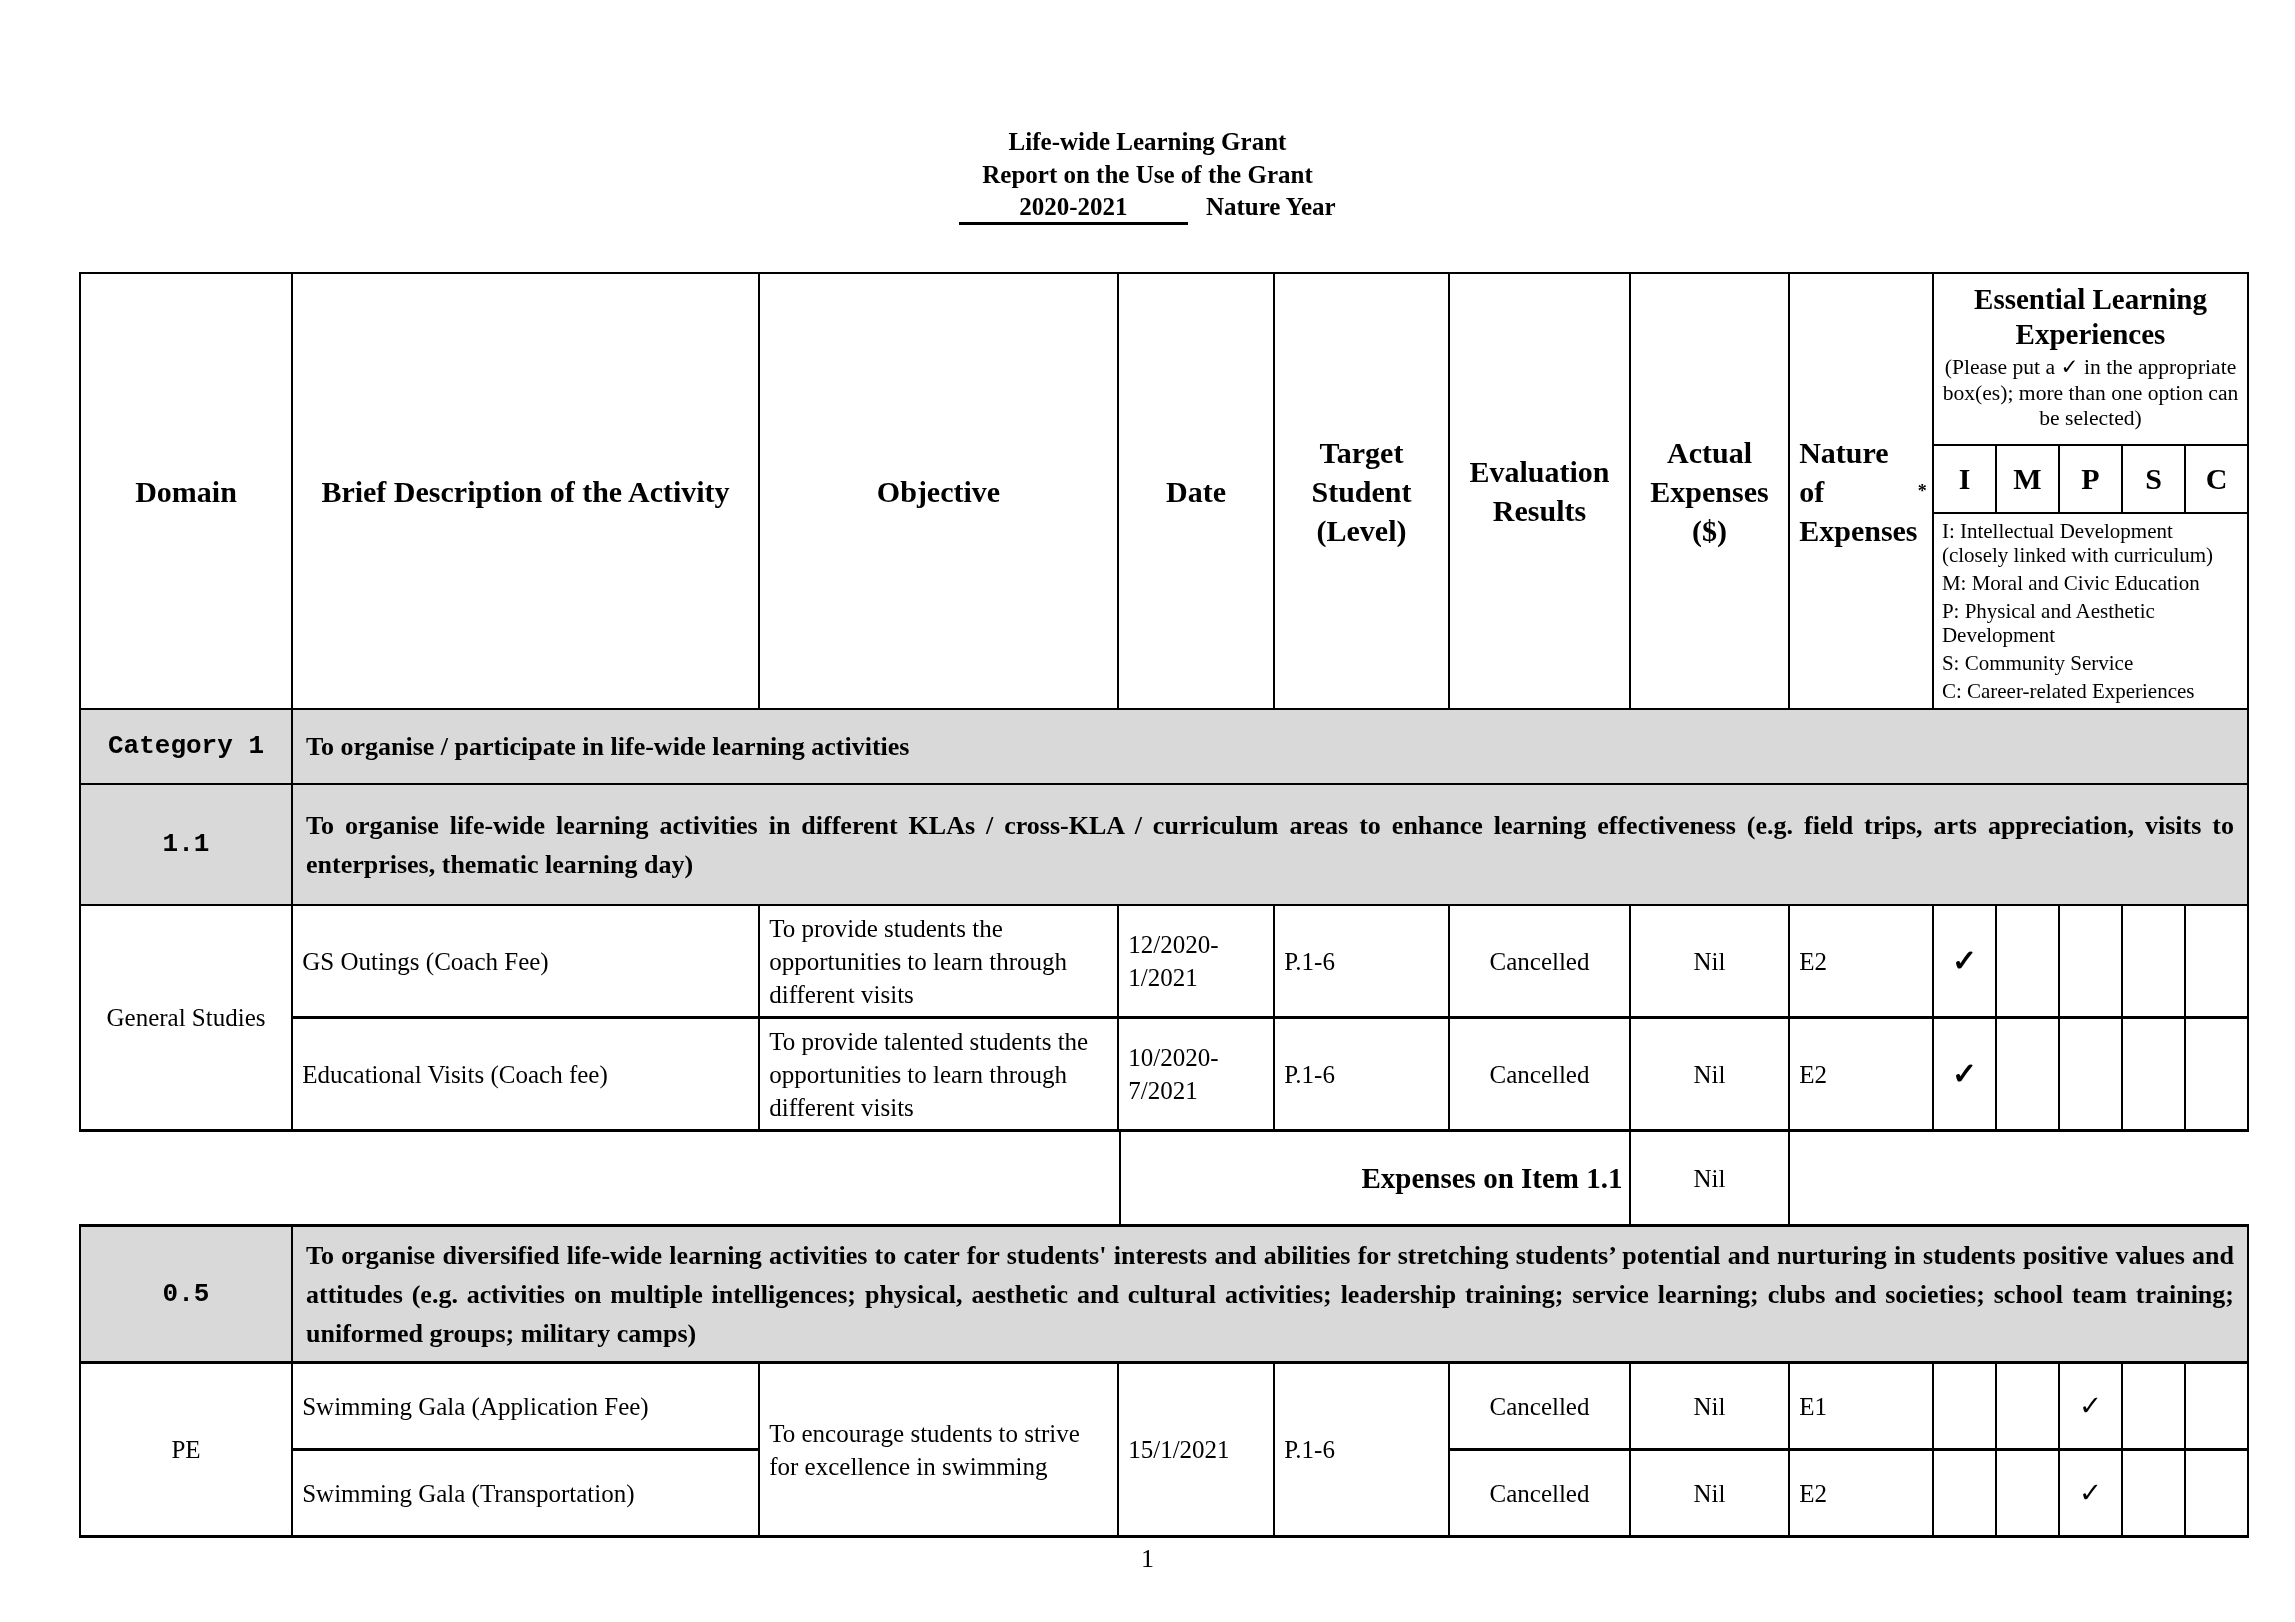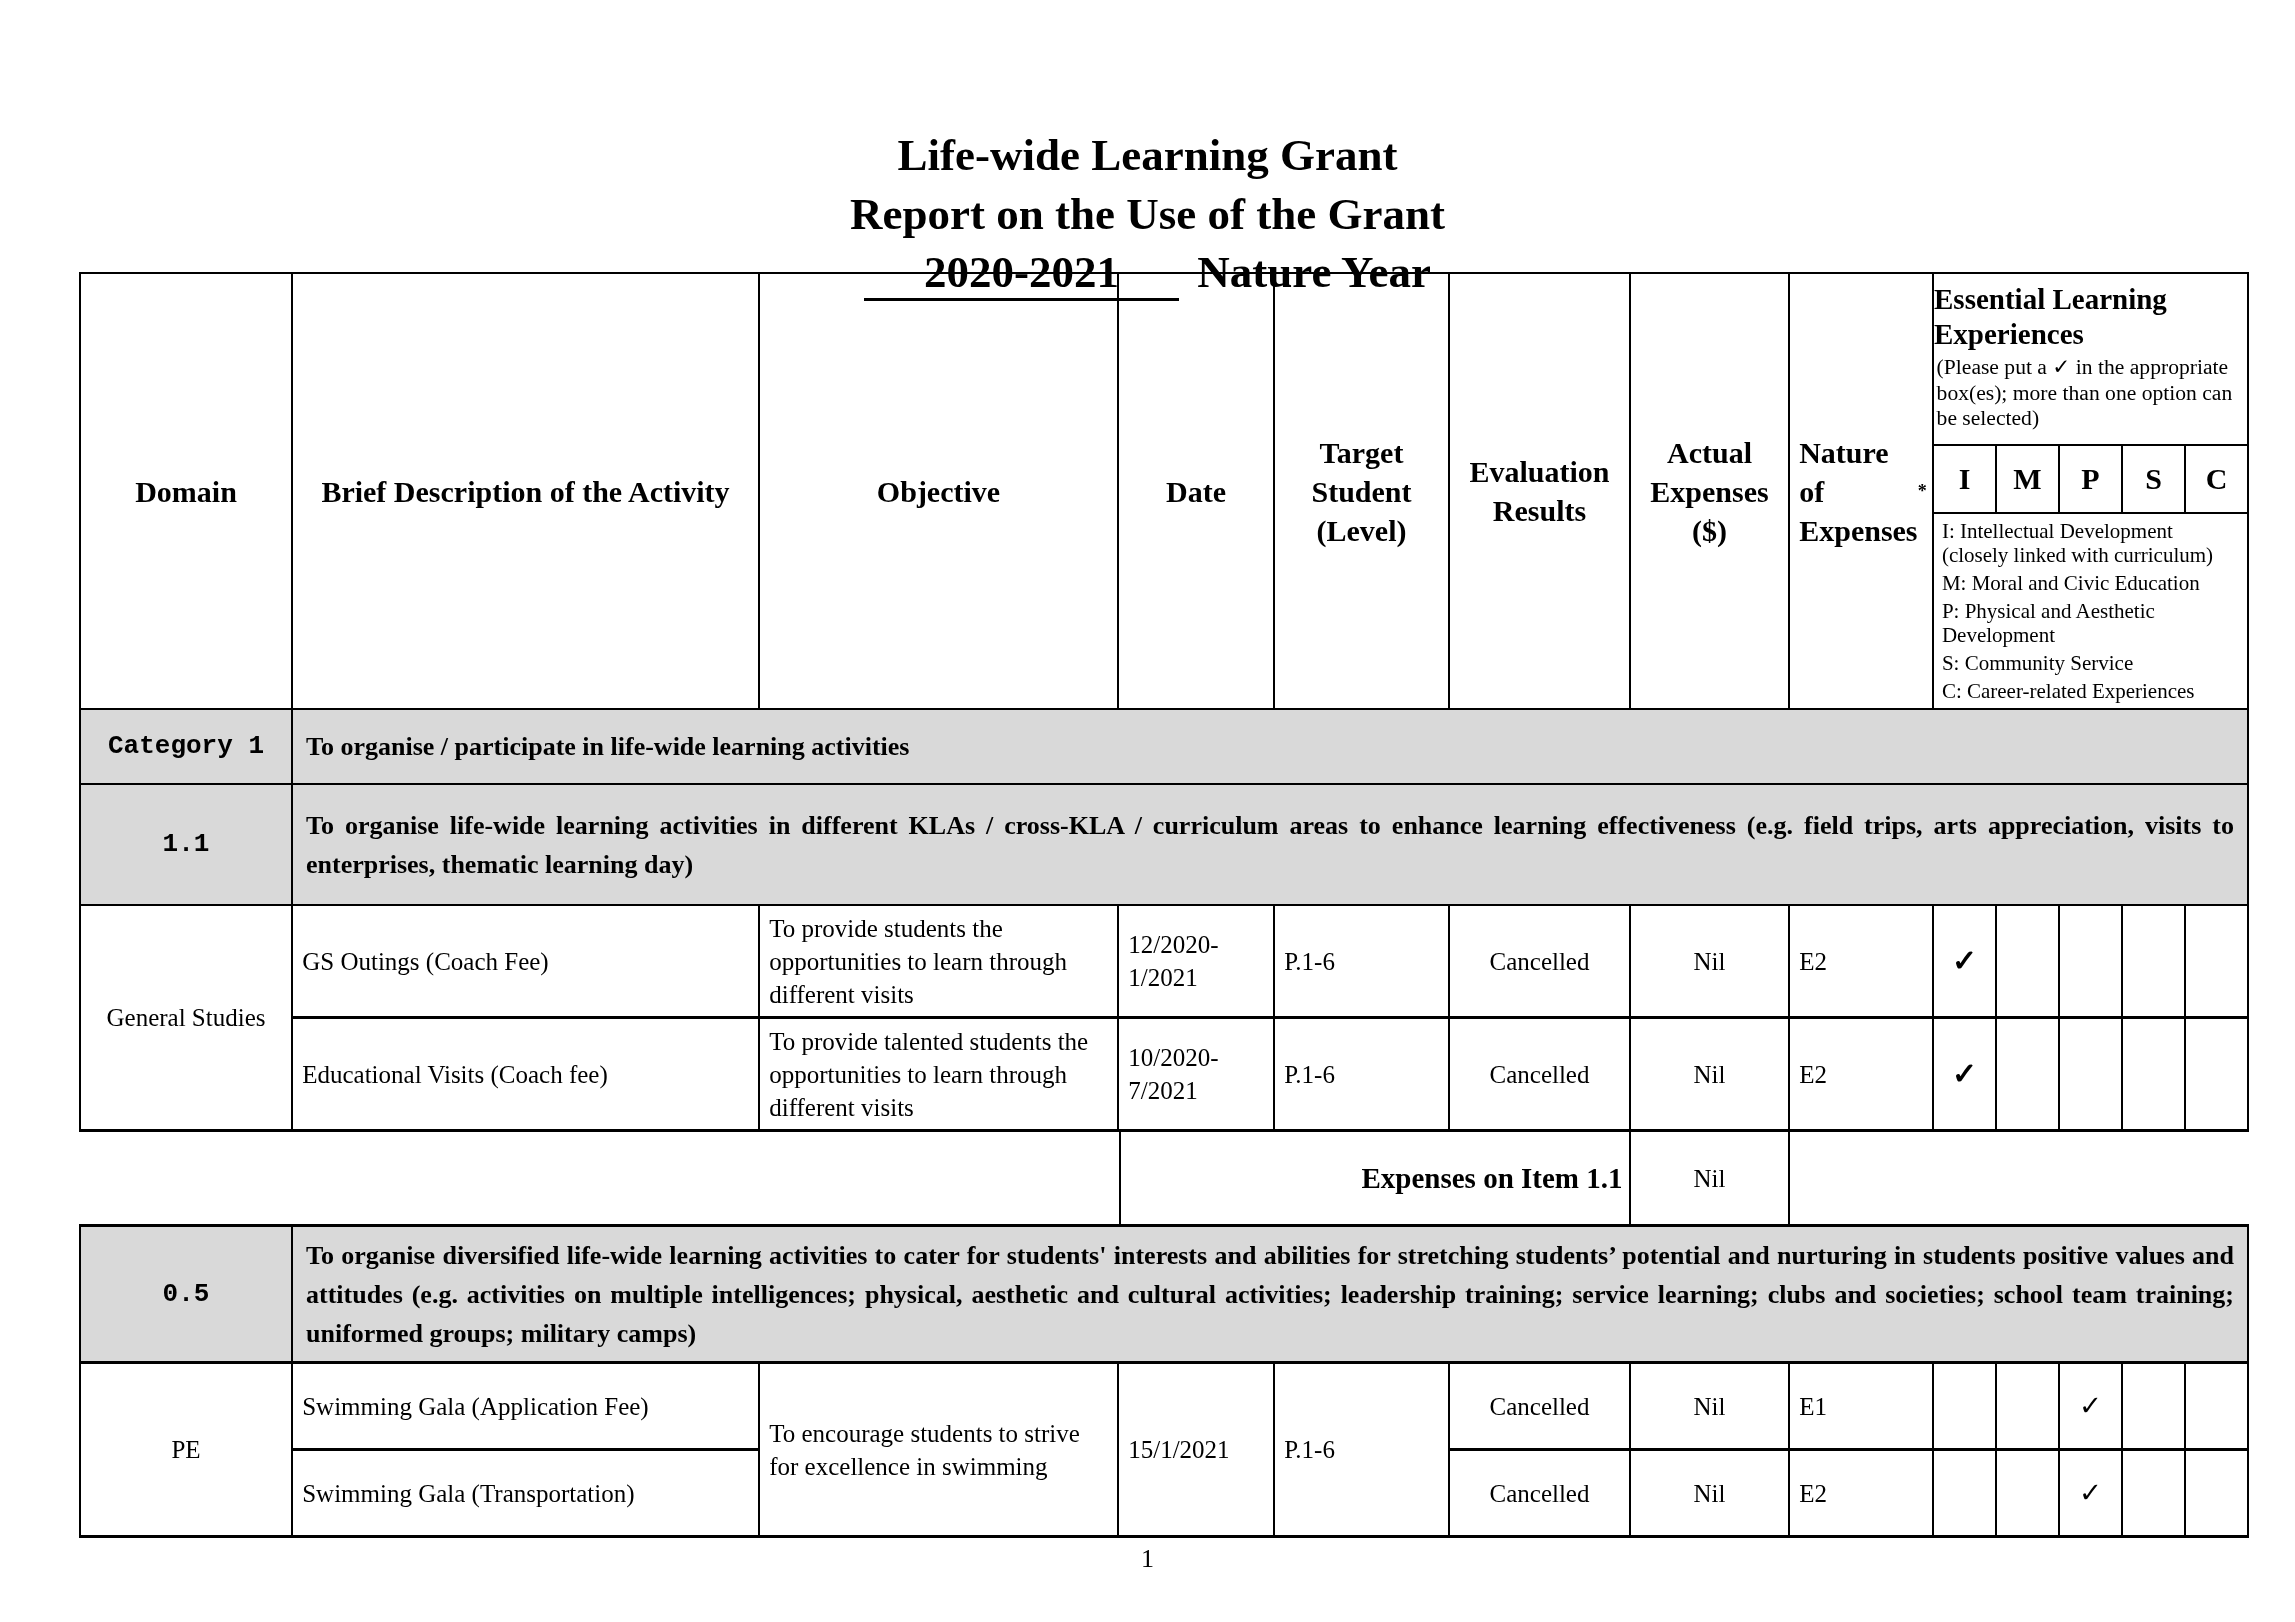--- a/index.html
+++ b/index.html
@@ -2,21 +2,21 @@
 <html style="font-size:10.5px"><head>
 <meta charset="utf-8">
 <style>
   html, body { margin:0; padding:0; background:#ffffff; }
   .page {
     position:relative; width:2295px; height:1622px; background:#fff;
     font-family:"Liberation Serif","DejaVu Serif",serif; color:#000; overflow:hidden;
   }
   
   .title-block { position:absolute; top:126px; left:0; width:100%; text-align:center;
-                 font-weight:bold; font-size:45px; line-height:1.3; }
+                 font-weight:bold; font-size:25px; line-height:1.3; }
   .year-underline { display:inline-block; border-bottom:3.9px solid #000;
                     padding:0 60px 1.3px 60px; margin-right:18.3px; line-height:1.05; }
   
   .grid {
     position:absolute; left:79px; top:272px; width:2169px; height:1266px;
     display:grid;
     grid-template-columns:214px 467px 359px 156px 175px 181px 159px 144px 63px 63px 63px 63px 63px;
     grid-template-rows:438px 75px 121px 113px 113px 95px 137px 87px 87px;
   }
   .cell { box-sizing:border-box; display:flex; align-items:center; overflow:hidden;
@@ -37,21 +37,21 @@
   .exp-left  { border:none; border-bottom:3.3px solid #000; }
   .exp-label { border:none; border-left:2px solid #000; border-right:2px solid #000;
                border-bottom:3.3px solid #000; justify-content:flex-end; text-align:right;
                font-weight:bold; font-size:29px; padding-right:6.5px; }
   .exp-nil   { border:none; border-right:2px solid #000; border-bottom:3.3px solid #000; }
   .exp-right { border:none; border-bottom:3.3px solid #000; }
   
   .ele-wrap { padding:0; align-items:stretch; }
   .ele-inner { display:flex; flex-direction:column; width:100%; height:100%; }
   .ele-top { height:187px; box-sizing:border-box; border-bottom:2px solid #000;
-             padding-top:7.9px; }
+             text-align:center; padding-top:7.9px; }
   .ele-title { font-weight:bold; font-size:29px; line-height:1.22; white-space:pre-line; }
   .ele-instr { font-size:21.6px; line-height:1.18; margin-top:2.6px; padding:0 2.6px; }
   .ele-cols { height:74px; box-sizing:border-box; border-bottom:2px solid #000; display:flex; }
   .ele-col { flex:1; display:flex; align-items:center; justify-content:center;
              font-weight:bold; font-size:30px; }
   .ele-col + .ele-col { border-left:2px solid #000; }
   .ele-legend { flex:1; padding:6.5px 6.5px 0 7.9px; font-size:21px; line-height:1.12; }
   .ele-legend div { margin-bottom:4.6px; }
   .check-heavy { font-weight:bold; font-size:30px; }
   .check-light { font-size:27.5px; }

